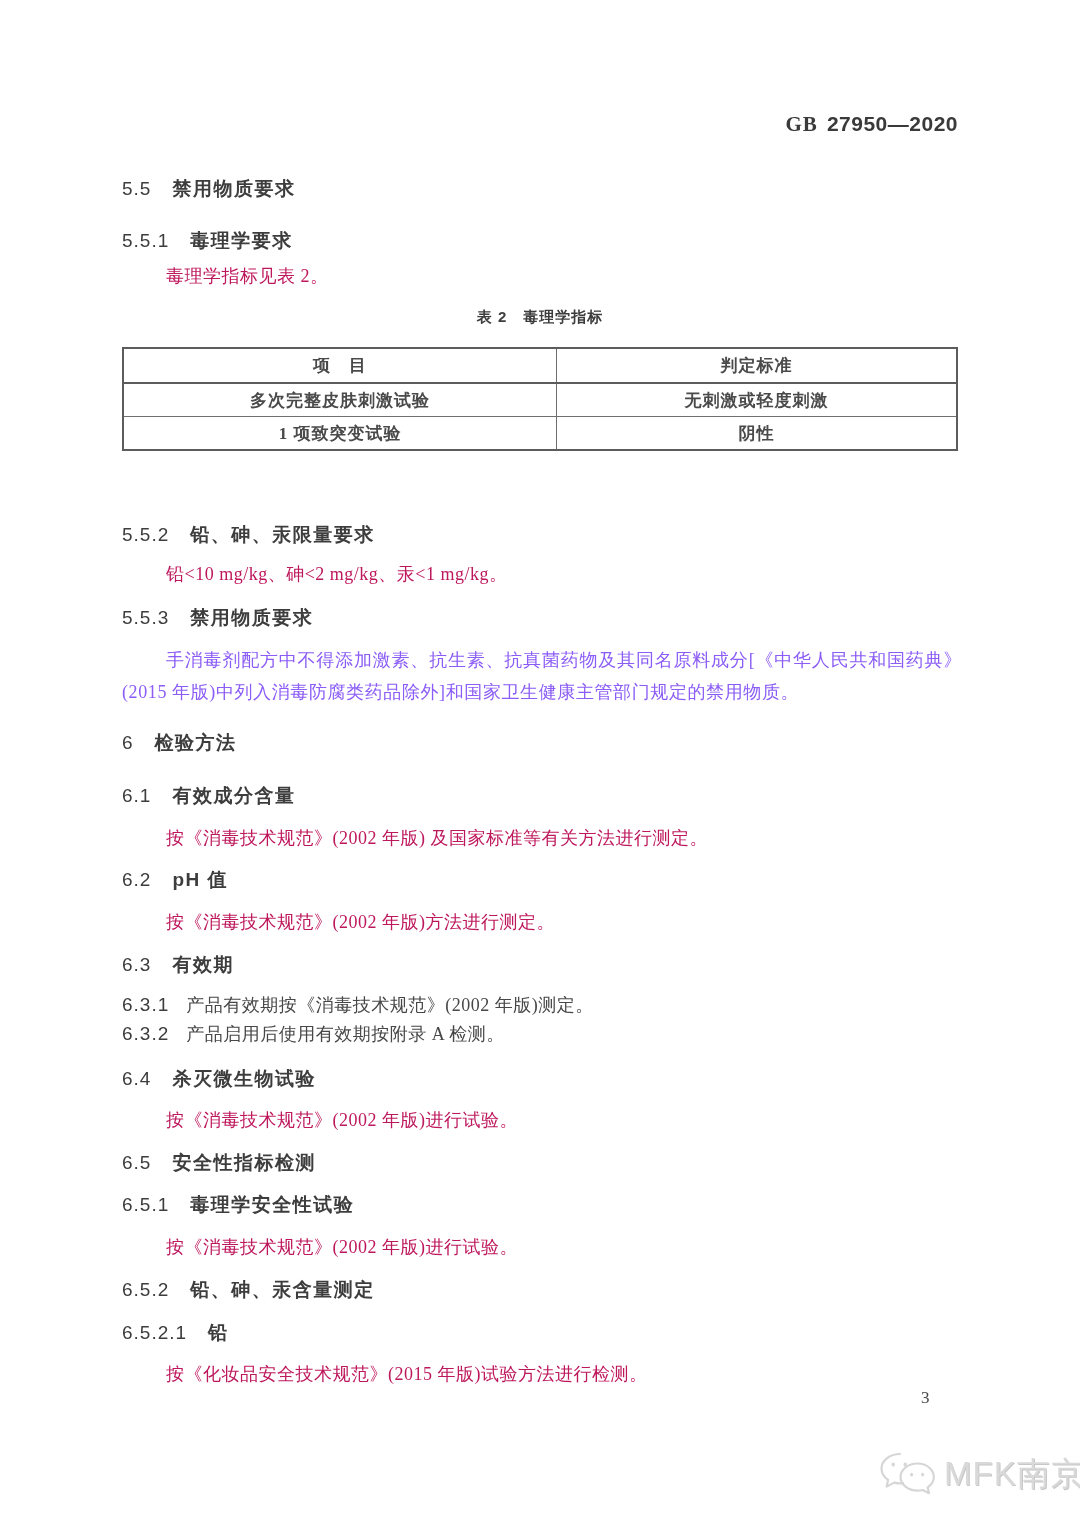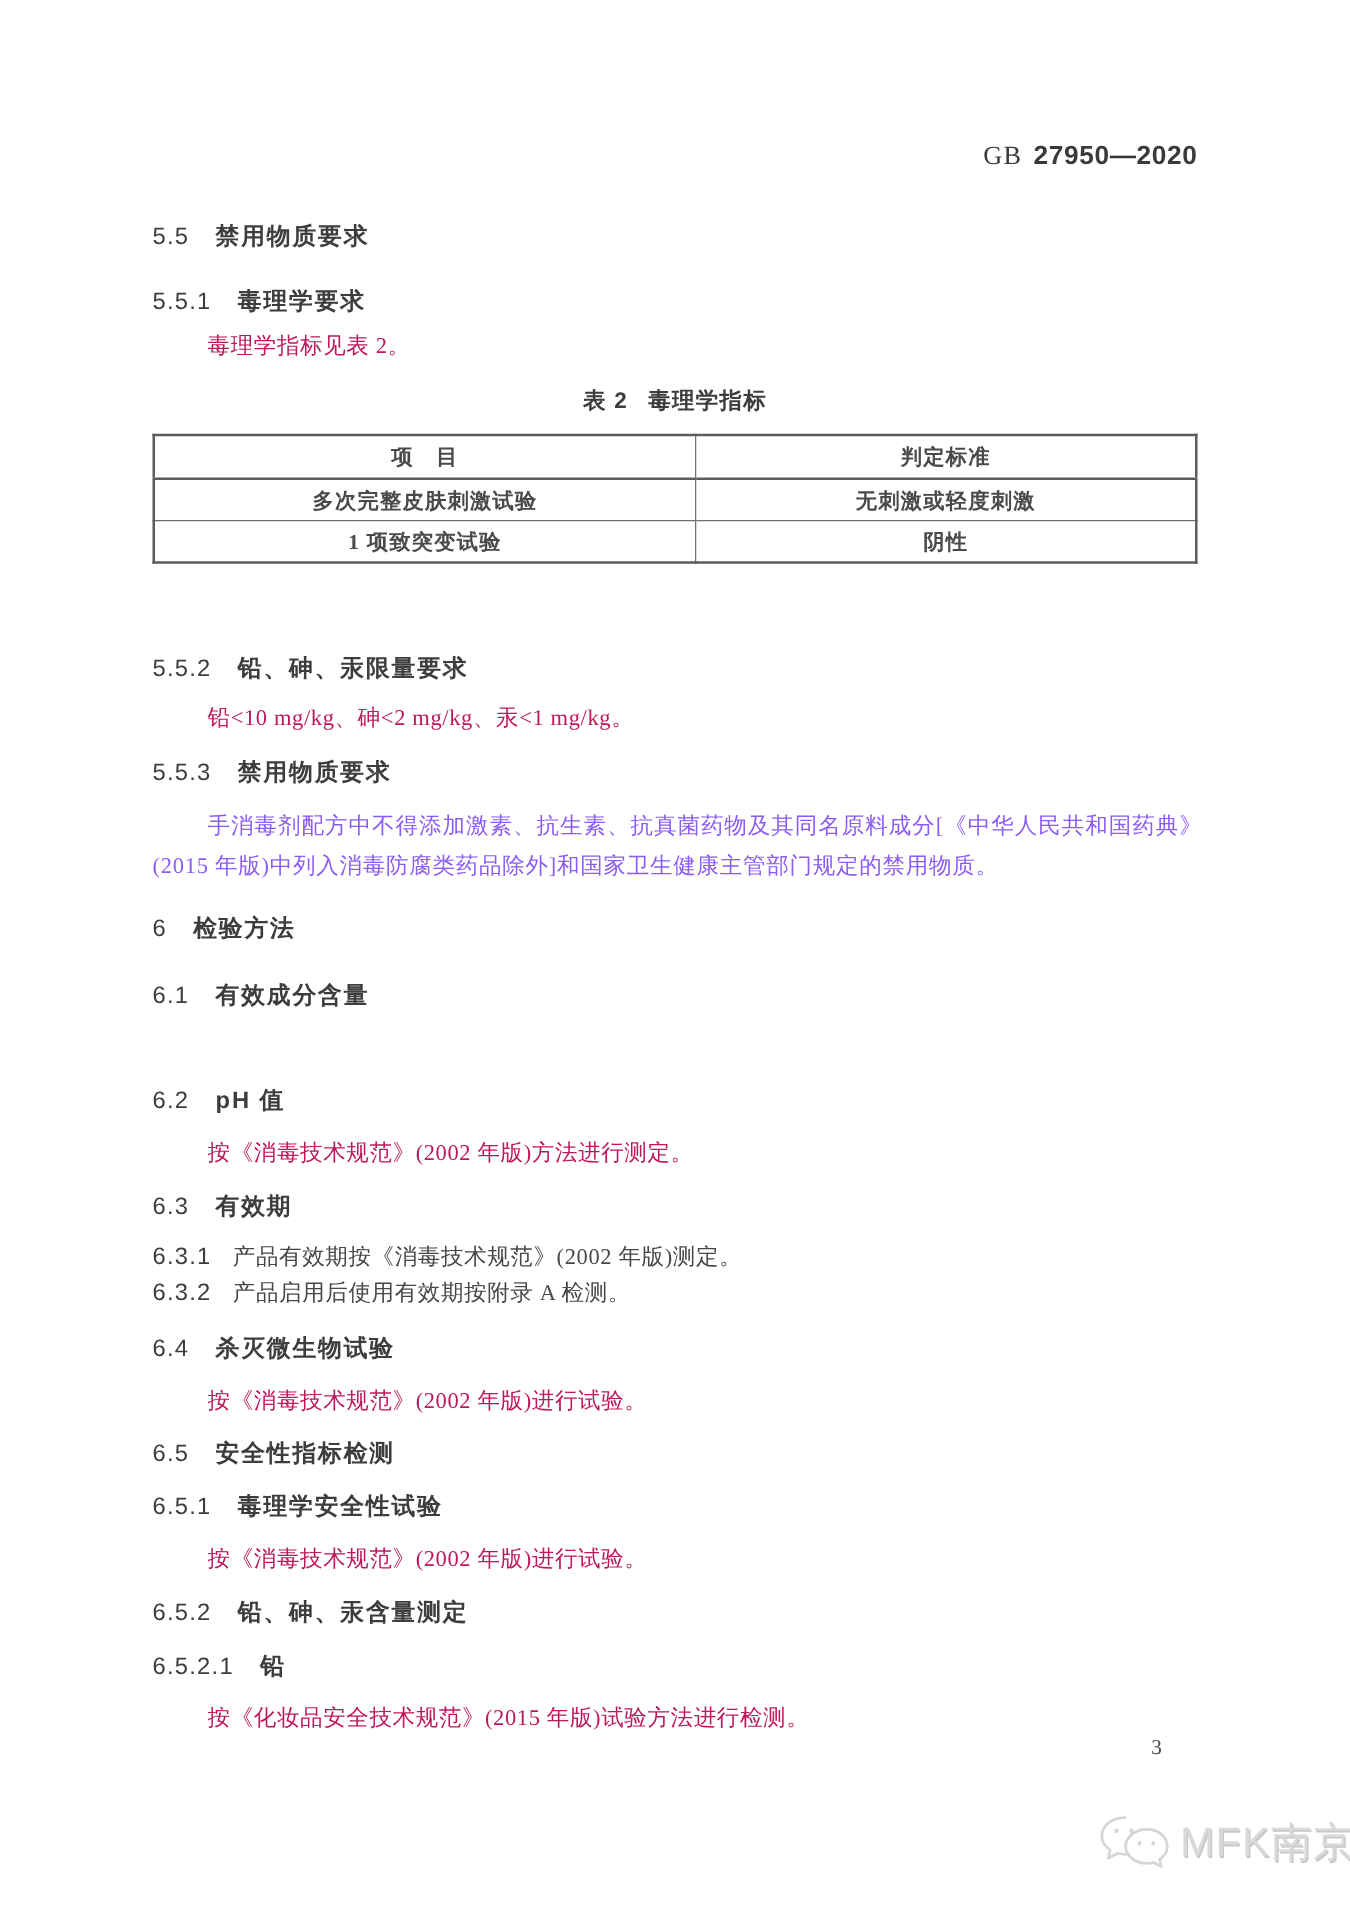--- a/index.html
+++ b/index.html
@@ -16,21 +16,21 @@
   .std-code {
     position: absolute;
     top: 112px;
     right: 122px;
     font-size: 21px;
     color: #3a3a3a;
     white-space: nowrap;
   }
   .std-code .gb {
     font-family: "Liberation Serif", serif;
-    font-weight: 400;
+    font-weight: 700;
     margin-right: 9px;
     letter-spacing: 1px;
   }
   .std-code .code-num {
     font-family: "Liberation Sans", sans-serif;
     font-weight: 600;
     letter-spacing: 0.5px;
   }
 
   
@@ -96,21 +96,21 @@
   }
 
   
   .tcap {
     position: absolute;
     left: 122px;
     width: 836px;
     text-align: center;
     font-family: "Liberation Sans", sans-serif;
     font-weight: 700;
-    font-size: 18px;
+    font-size: 15px;
     color: #3d3d3d;
     letter-spacing: 1px;
   }
   .tcap .cap-title { margin-left: 16px; }
 
   
   .tbl {
     position: absolute;
     left: 122px;
     top: 347px;
@@ -220,20 +220,21 @@
   <p class="para" style="top:644px">手消毒剂配方中不得添加激素、抗生素、抗真菌药物及其同名原料成分[《中华人民共和国药典》(2015 年版)中列入消毒防腐类药品除外]和国家卫生健康主管部门规定的禁用物质。</p>
 
   <div class="h" style="top:730px">
     <span class="hnum">6</span><span class="htitle">检验方法</span>
   </div>
 
   <div class="h" style="top:783px">
     <span class="hnum">6.1</span><span class="htitle">有效成分含量</span>
   </div>
 
+  <p class="body-line" style="top:826px">按《消毒技术规范》(2002 年版) 及国家标准等有关方法进行测定。</p>
 
   <div class="h" style="top:867px">
     <span class="hnum">6.2</span><span class="htitle">pH 值</span>
   </div>
 
   <p class="body-line" style="top:910px">按《消毒技术规范》(2002 年版)方法进行测定。</p>
 
   <div class="h" style="top:952px">
     <span class="hnum">6.3</span><span class="htitle">有效期</span>
   </div>

